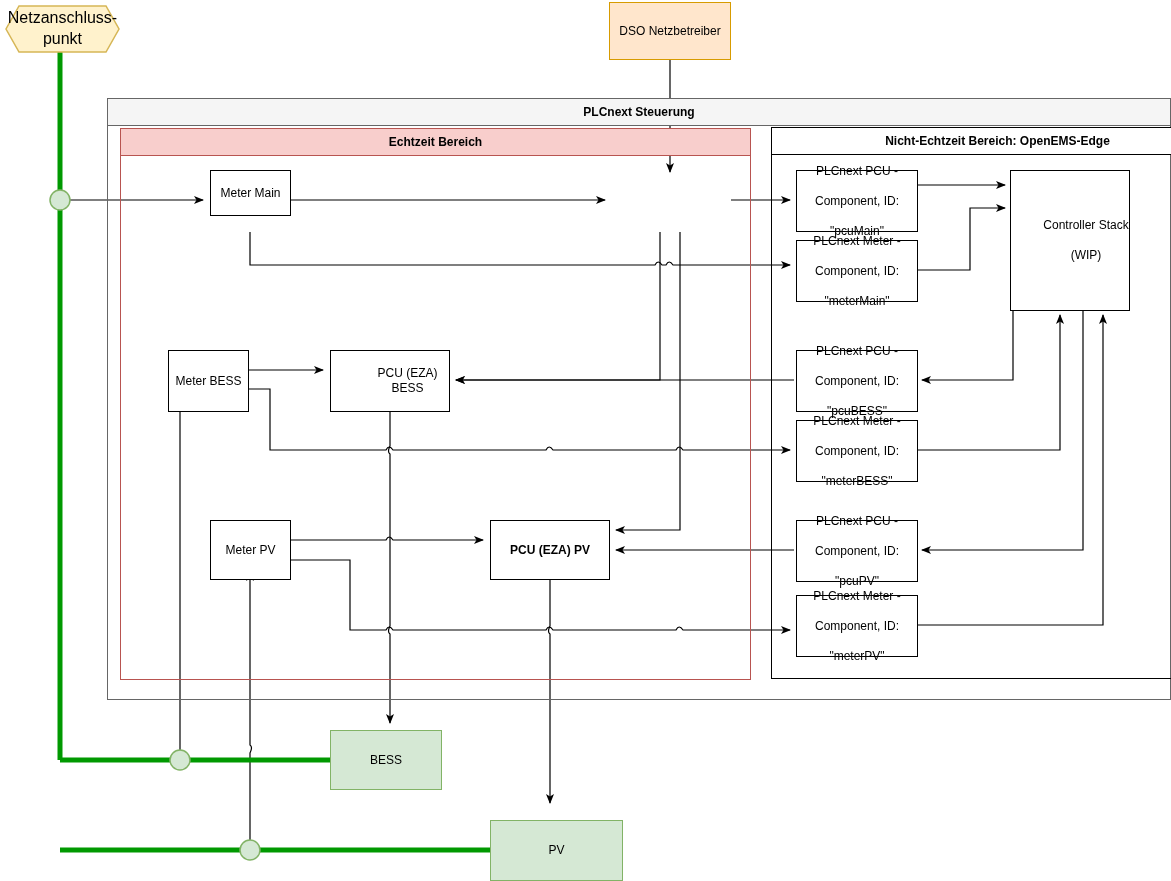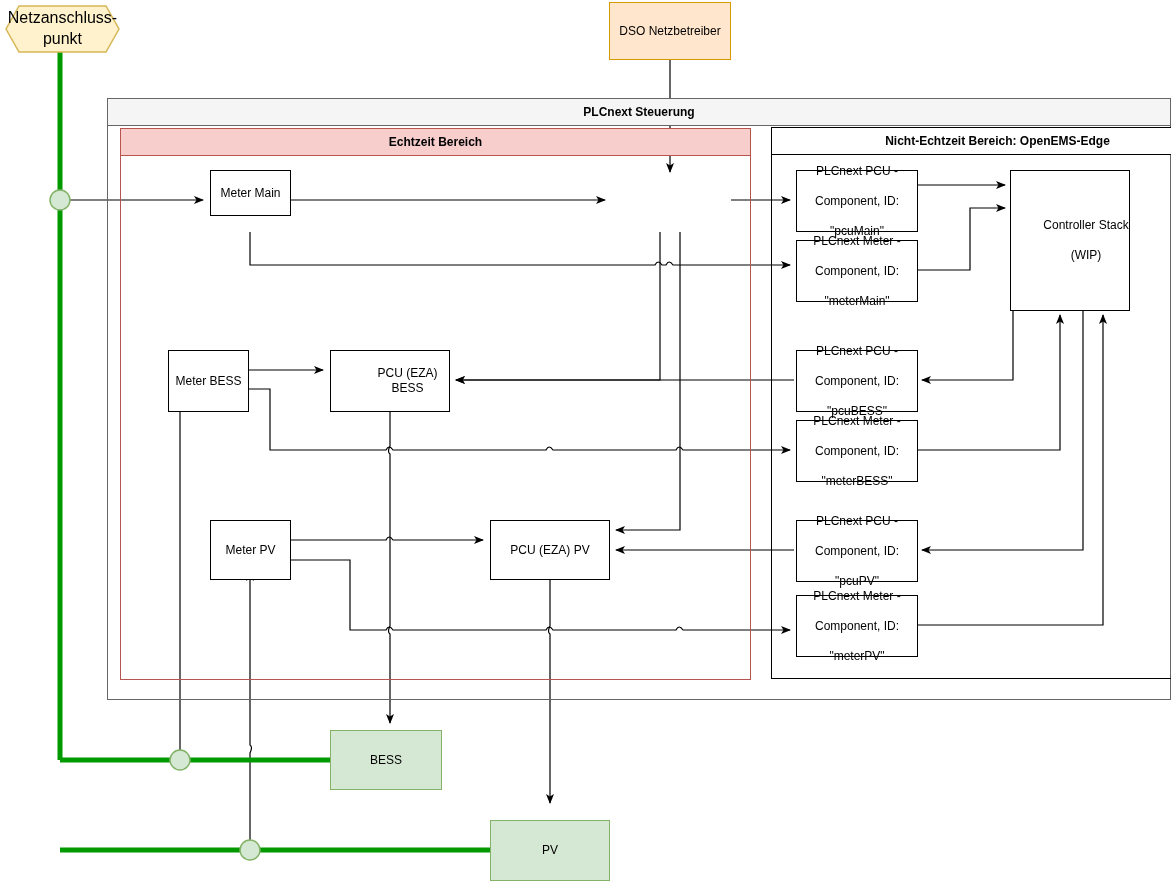--- a/index.html
+++ b/index.html
@@ -251,21 +251,21 @@
   </div>
 
   <div class="node-box" style="left:330px; top:350px; width:120px; height:62px;padding-left:35px;">
     <span>PCU (EZA) BESS</span>
   </div>
 
   <div class="node-box" style="left:210px; top:520px; width:81px; height:60px;justify-content:flex-end;">
     <span>Meter PV</span>
   </div>
 
-  <div class="node-box" style="left:490px; top:520px; width:120px; height:60px;">
+  <div class="node-box" style="left:490px; top:520px; width:120px; height:60px;font-weight:bold;">
     <span>PCU (EZA) PV</span>
   </div>
 
   <div class="node-box" style="left:796px; top:170px; width:122px; height:62px;">
     <span>
       <span>PLCnext PCU -</span><br>
       <span>Component, ID:</span><br>
       <span>"pcuMain"</span>
     </span>
   </div>
@@ -314,17 +314,17 @@
     <span>
       <span>Controller Stack</span><br>
       <span>(WIP)</span>
     </span>
   </div>
 
   <div class="node-box green-box" style="left:330px; top:730px; width:112px; height:60px;">
     <span>BESS</span>
   </div>
 
-  <div class="node-box green-box" style="left:490px; top:820px; width:120px; height:61px;">
+  <div class="node-box green-box" style="left:490px; top:820px; width:133px; height:61px;">
     <span>PV</span>
   </div>
 
 </div>
 
 </body></html>

